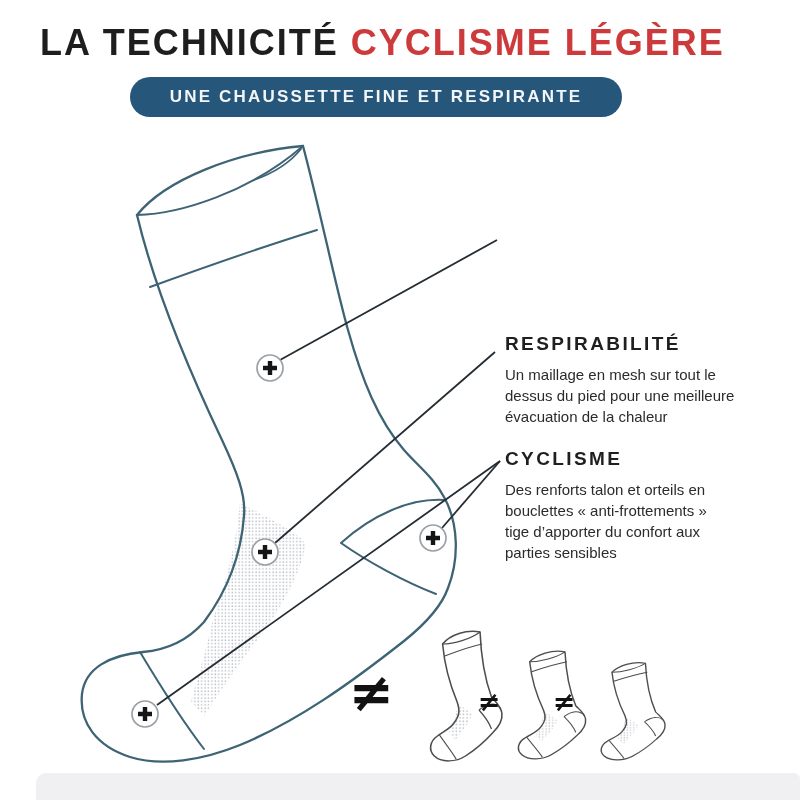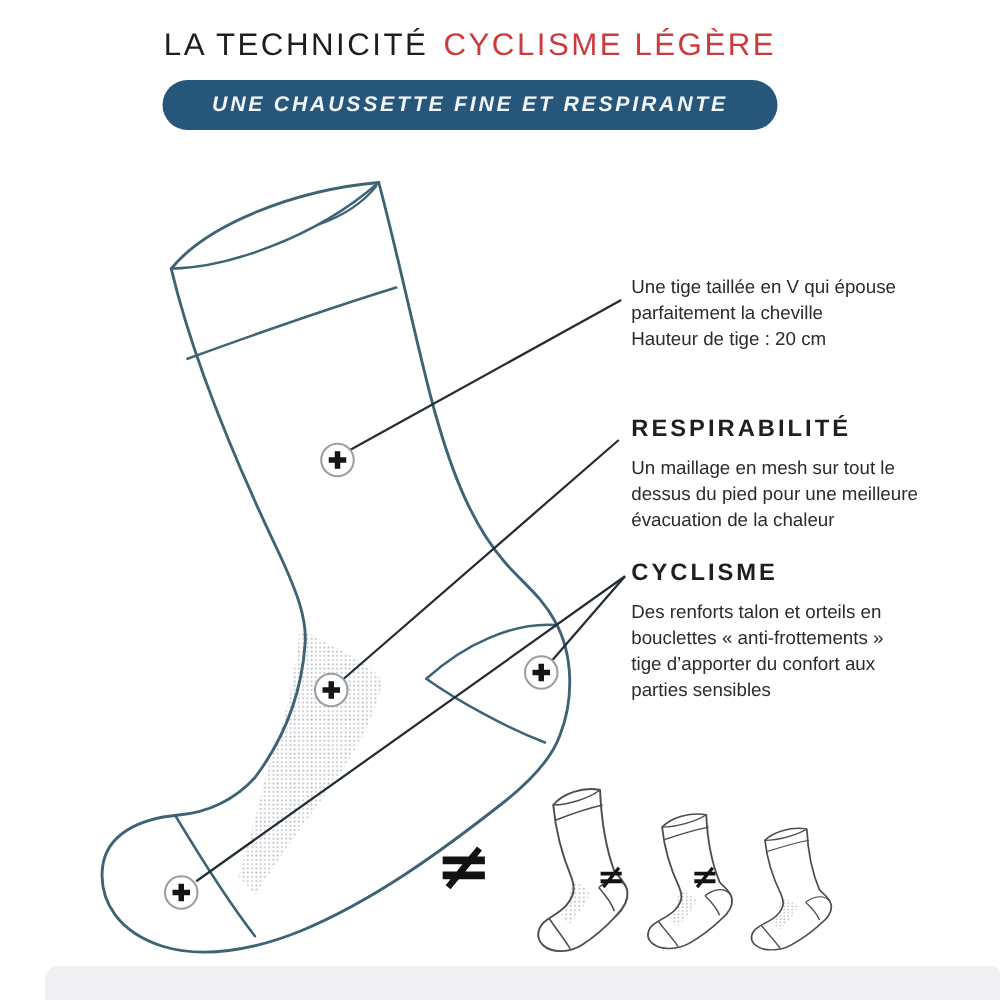--- a/index.html
+++ b/index.html
@@ -2,27 +2,27 @@
 <html style="--title-dark: #1e1e1e; --title-red: #cd3a3c; --badge-bg: #27567b; --badge-text: #f2f6f8; --footer-strip: #f0f0f2;"><head>
 <meta charset="utf-8">
 <style>
   html,body { margin:0; padding:0; background:#fff; }
   .canvas {
     position:relative; width:800px; height:800px; background:#ffffff;
     font-family:"Liberation Sans", sans-serif; overflow:hidden;
   }
   
   .header { position:absolute; left:40px; top:22px; width:672px; text-align:center; }
-  .title { font-size:25px; font-weight:normal; letter-spacing:2px; color:var(--title-dark,#1e1e1e); white-space:nowrap; }
+  .title { font-size:36px; font-weight:bold; letter-spacing:2px; color:var(--title-dark,#1e1e1e); white-space:nowrap; }
   .title .part1 { margin-right:12px; }
   .title .part2 { color:var(--title-red,#cd3a3c); }
   .badge {
     display:inline-block; margin-top:13px; background:var(--badge-bg,#27567b);
     color:var(--badge-text,#f2f6f8); font-size:17px; font-weight:bold;
-    letter-spacing:2.2px; padding:10px 40px; border-radius:22px; white-space:nowrap;font-style:italic;
+    letter-spacing:2.2px; padding:10px 40px; border-radius:22px; white-space:nowrap;
   }
   
   .annotation { position:absolute; left:505px; width:262px; }
   .annotation .heading { font-size:19px; font-weight:bold; letter-spacing:2.4px; color:#1f1f1f; margin-bottom:9px; }
   .annotation .body { font-size:15px; color:#2b2b2b; line-height:21px; white-space:pre-line; }
   #annot-0 { top:219px; }
   #annot-1 { top:333px; }
   #annot-2 { top:448px; }
   
   svg.diagram { position:absolute; left:0; top:0; }
@@ -118,23 +118,20 @@
         <path d="M-7,0 H7 M0,-7 V7" stroke="#151515" stroke-width="4.4"></path>
       </g>
     </g>
 
     <use href="#mini-sock" transform="translate(427,625) scale(1.04,1.0)"></use>
     <use href="#mini-sock" transform="translate(515,646) scale(0.98,0.83)"></use>
     <use href="#mini-sock" transform="translate(598,658) scale(0.93,0.75)"></use>
   </svg>
 
   <div class="annotation" id="annot-0">
-    <div class="body">Une tige taillée en V qui épouse
-parfaitement la cheville
-Hauteur de tige : 20 cm</div>
   </div>
   <div class="annotation" id="annot-1">
     <div class="heading">RESPIRABILITÉ</div>
     <div class="body">Un maillage en mesh sur tout le
 dessus du pied pour une meilleure
 évacuation de la chaleur</div>
   </div>
   <div class="annotation" id="annot-2">
     <div class="heading">CYCLISME</div>
     <div class="body">Des renforts talon et orteils en

